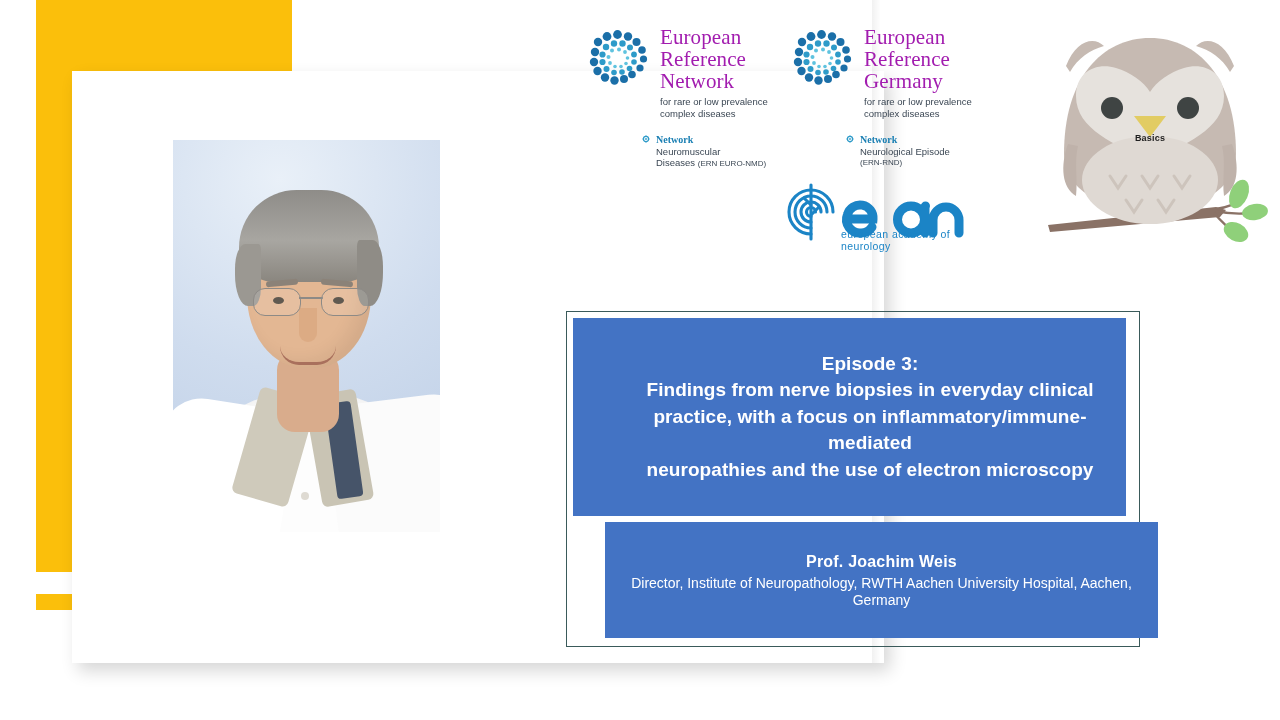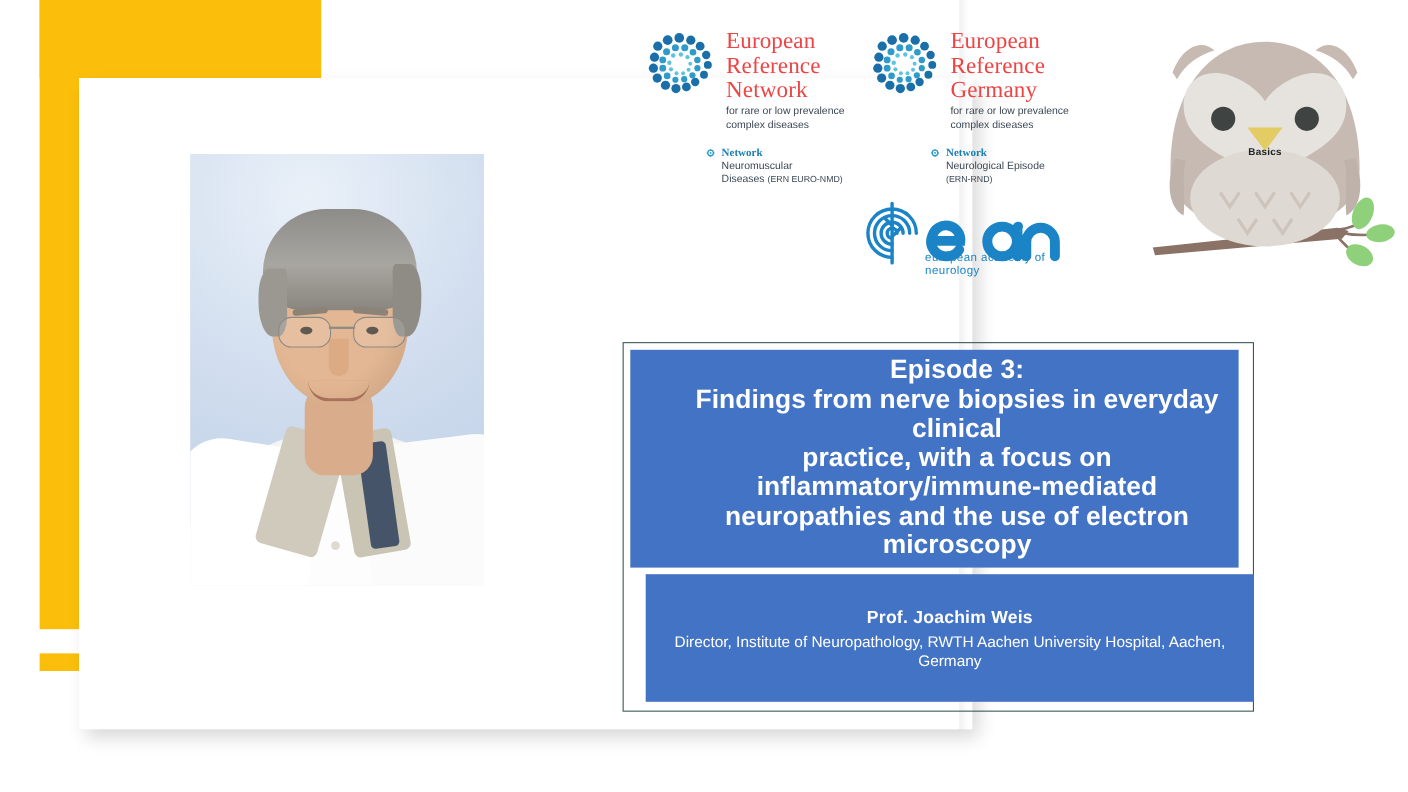--- a/index.html
+++ b/index.html
@@ -75,21 +75,21 @@
   .pt-nose{position:absolute;left:126px;top:168px;width:18px;height:34px;background:#d9a77f;border-radius:0 0 12px 12px;opacity:.75;}
   .pt-mouth{position:absolute;left:107px;top:206px;width:56px;height:16px;border-bottom:3.5px solid #a9705c;border-radius:0 0 40px 40px;}
   .pt-button{position:absolute;left:128px;top:352px;width:8px;height:8px;border-radius:50%;background:#dedad2;}
 
   
   .ern{position:absolute;color:#1b2a3a;}
   .ern-dots{position:absolute;left:0;top:0;width:64px;height:62px;}
   .ern-word{position:absolute;left:72px;top:-2px;}
   .ern-word .ln{
     font-family:"Liberation Serif", serif;
-    font-size:21px;line-height:22px;color:#ef4444;letter-spacing:.1px;
+    font-size:21px;line-height:22px;color:#a21caf;letter-spacing:.1px;
   }
   .ern-sub{
     position:absolute;left:72px;top:68px;width:128px;
     font-size:9.5px;line-height:11.5px;color:#3b4754;
   }
   .ern-block{position:absolute;font-size:9.5px;line-height:11.5px;color:#3b4754;}
   .ern-block .hd{color:#1a7fb3;font-weight:bold;font-family:"Liberation Serif",serif;font-size:10px;}
   .ern-block .tiny{font-size:8px;}
   .ern-bullet{position:absolute;left:-14px;top:1px;width:8px;height:8px;}
 
@@ -113,26 +113,26 @@
     position:absolute;left:566px;top:311px;width:572px;height:334px;
     border:1px solid #3a5a5a;background:transparent;
   }
   .title-box{
     position:absolute;left:573px;top:318px;width:553px;height:198px;
     background:#4373C4;color:#ffffff;
     display:flex;align-items:center;justify-content:center;
   }
   .title-text{
     width:100%;text-align:center;
-    font-size:24px;font-weight:bold;line-height:26.5px;
+    font-size:19px;font-weight:bold;line-height:26.5px;
     letter-spacing:.05px;padding:0 6px;box-sizing:border-box;margin-left:41px;
   }
   .title-text .ep{display:block;}
   .speaker-box{
-    position:absolute;left:587px;top:522px;width:553px;height:116px;
+    position:absolute;left:605px;top:522px;width:553px;height:116px;
     background:#4373C4;color:#ffffff;text-align:center;
     display:flex;flex-direction:column;justify-content:center;
   }
   .sp-name{font-size:16px;font-weight:bold;line-height:22px;letter-spacing:.2px;}
   .sp-role{font-size:14px;line-height:17px;margin-top:2px;}
 </style>
 </head>
 <body>
 
 <div class="slide">

